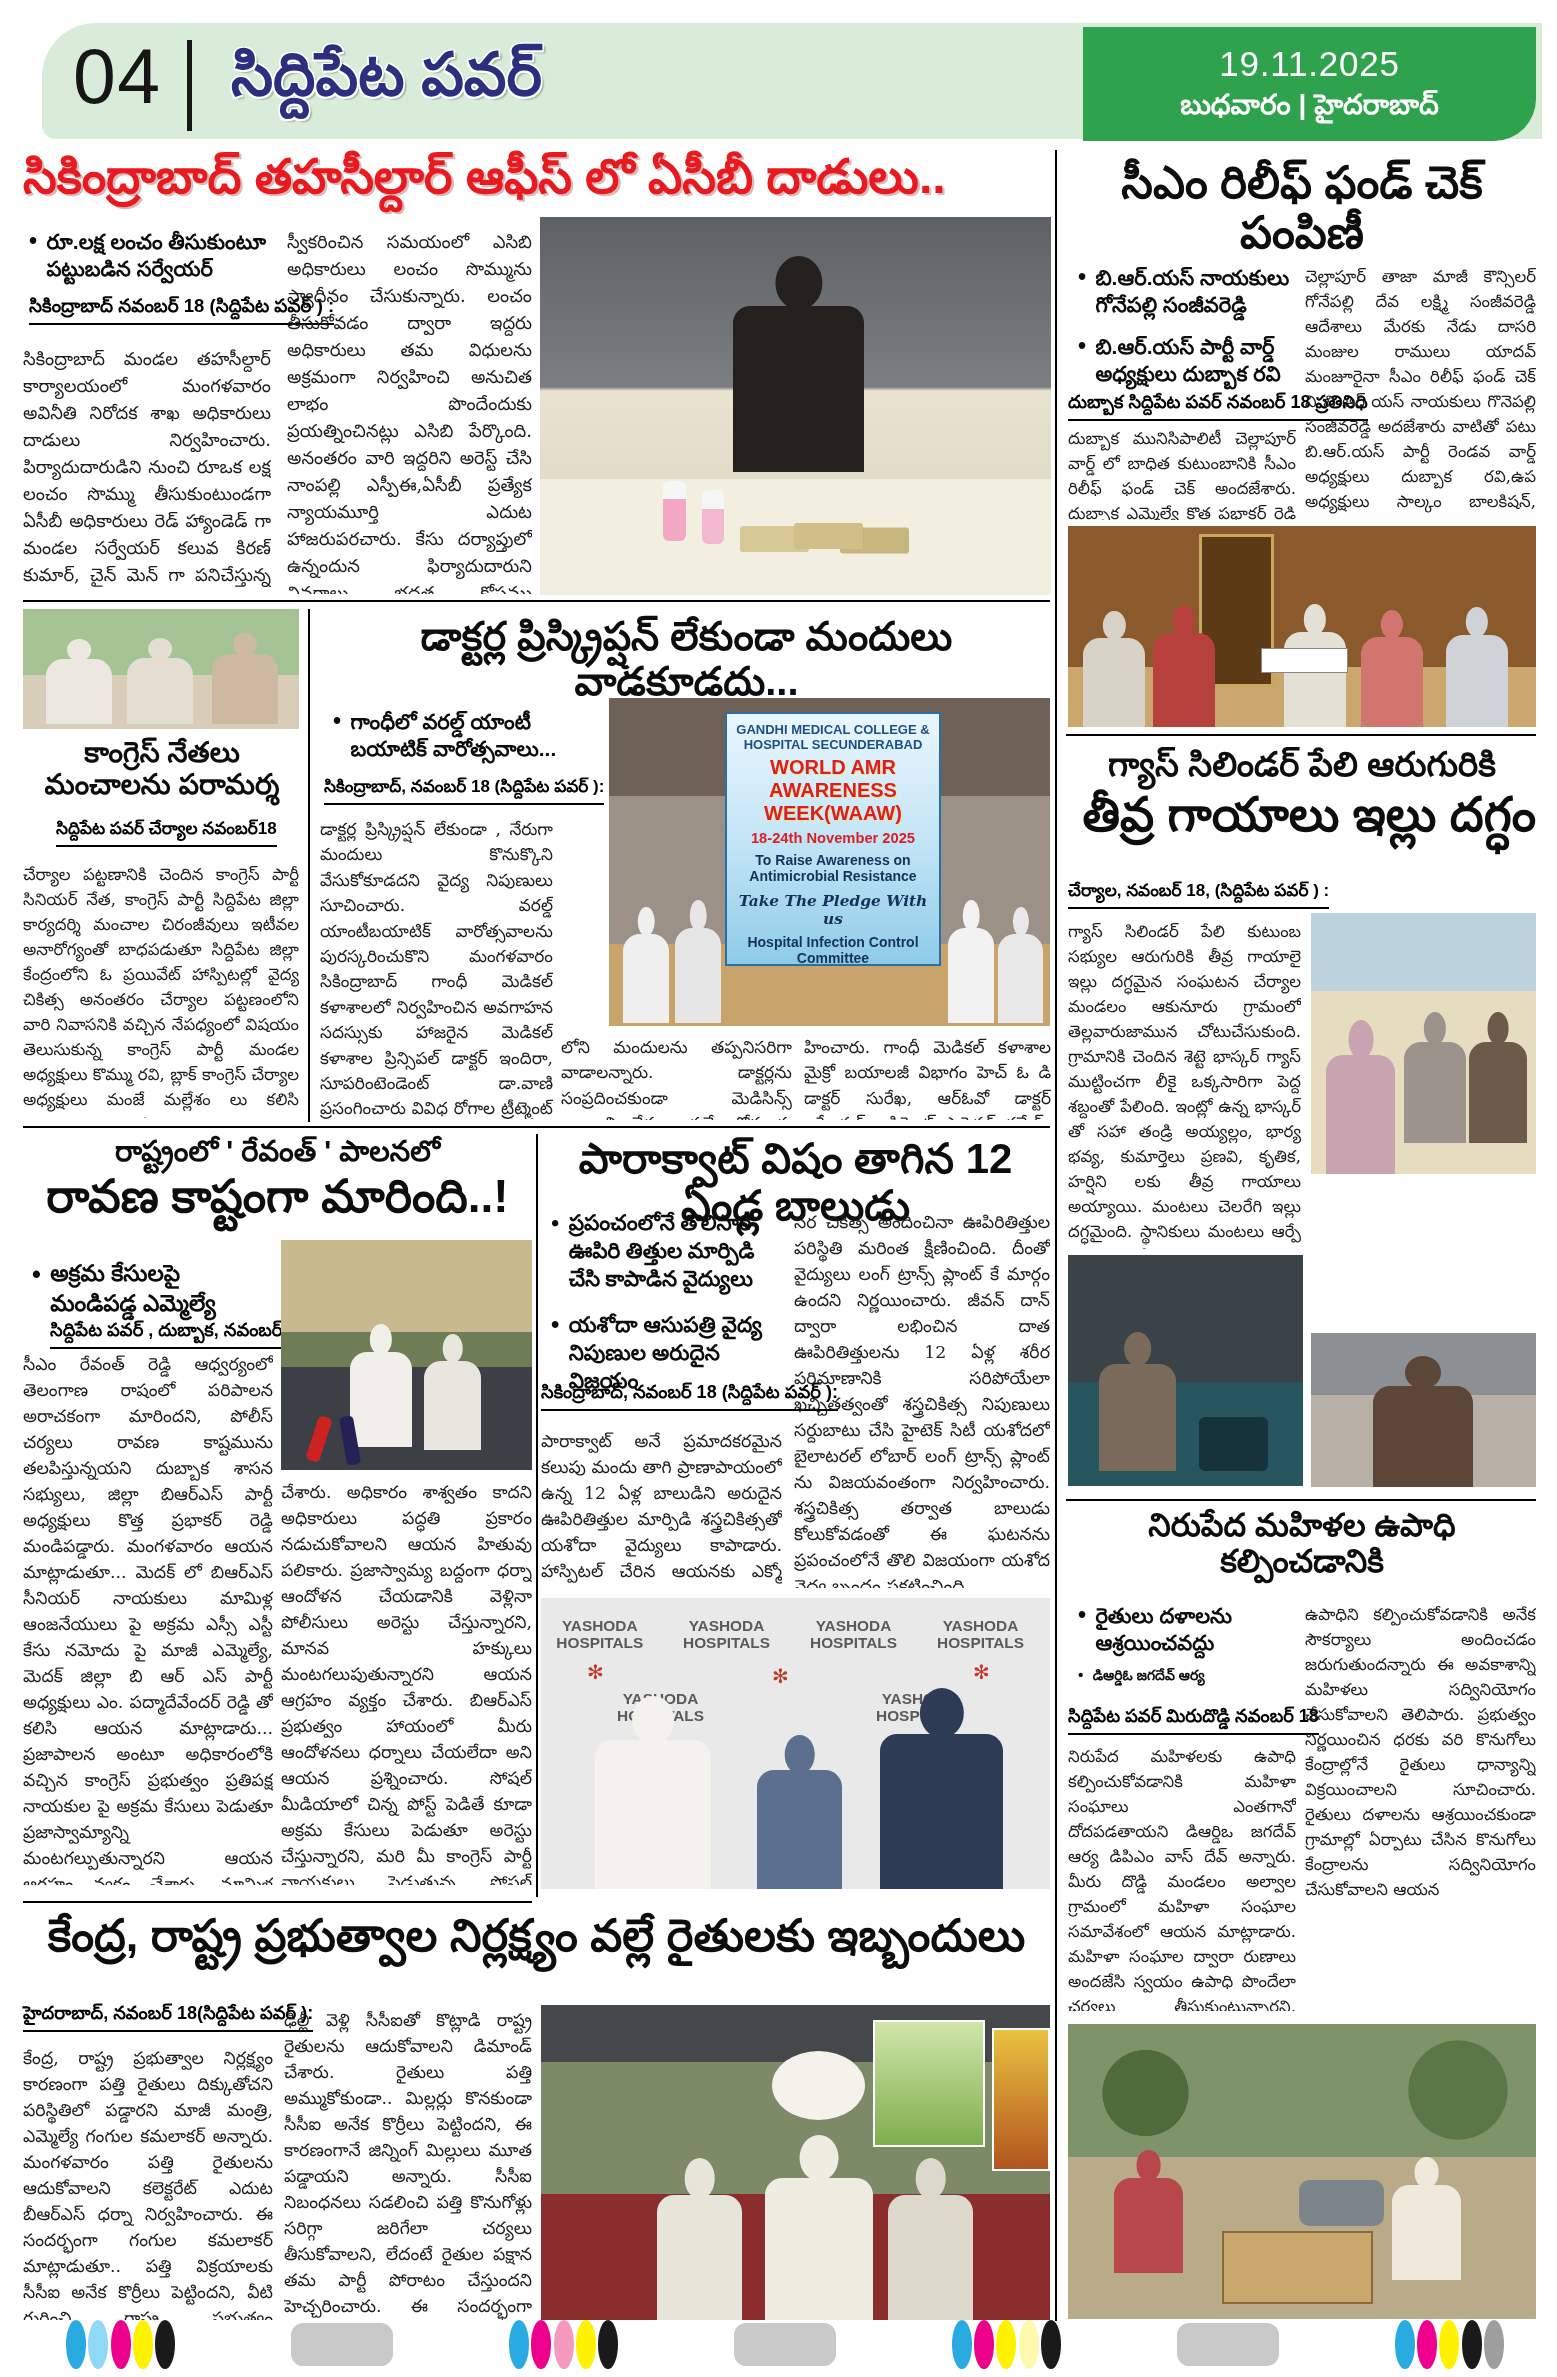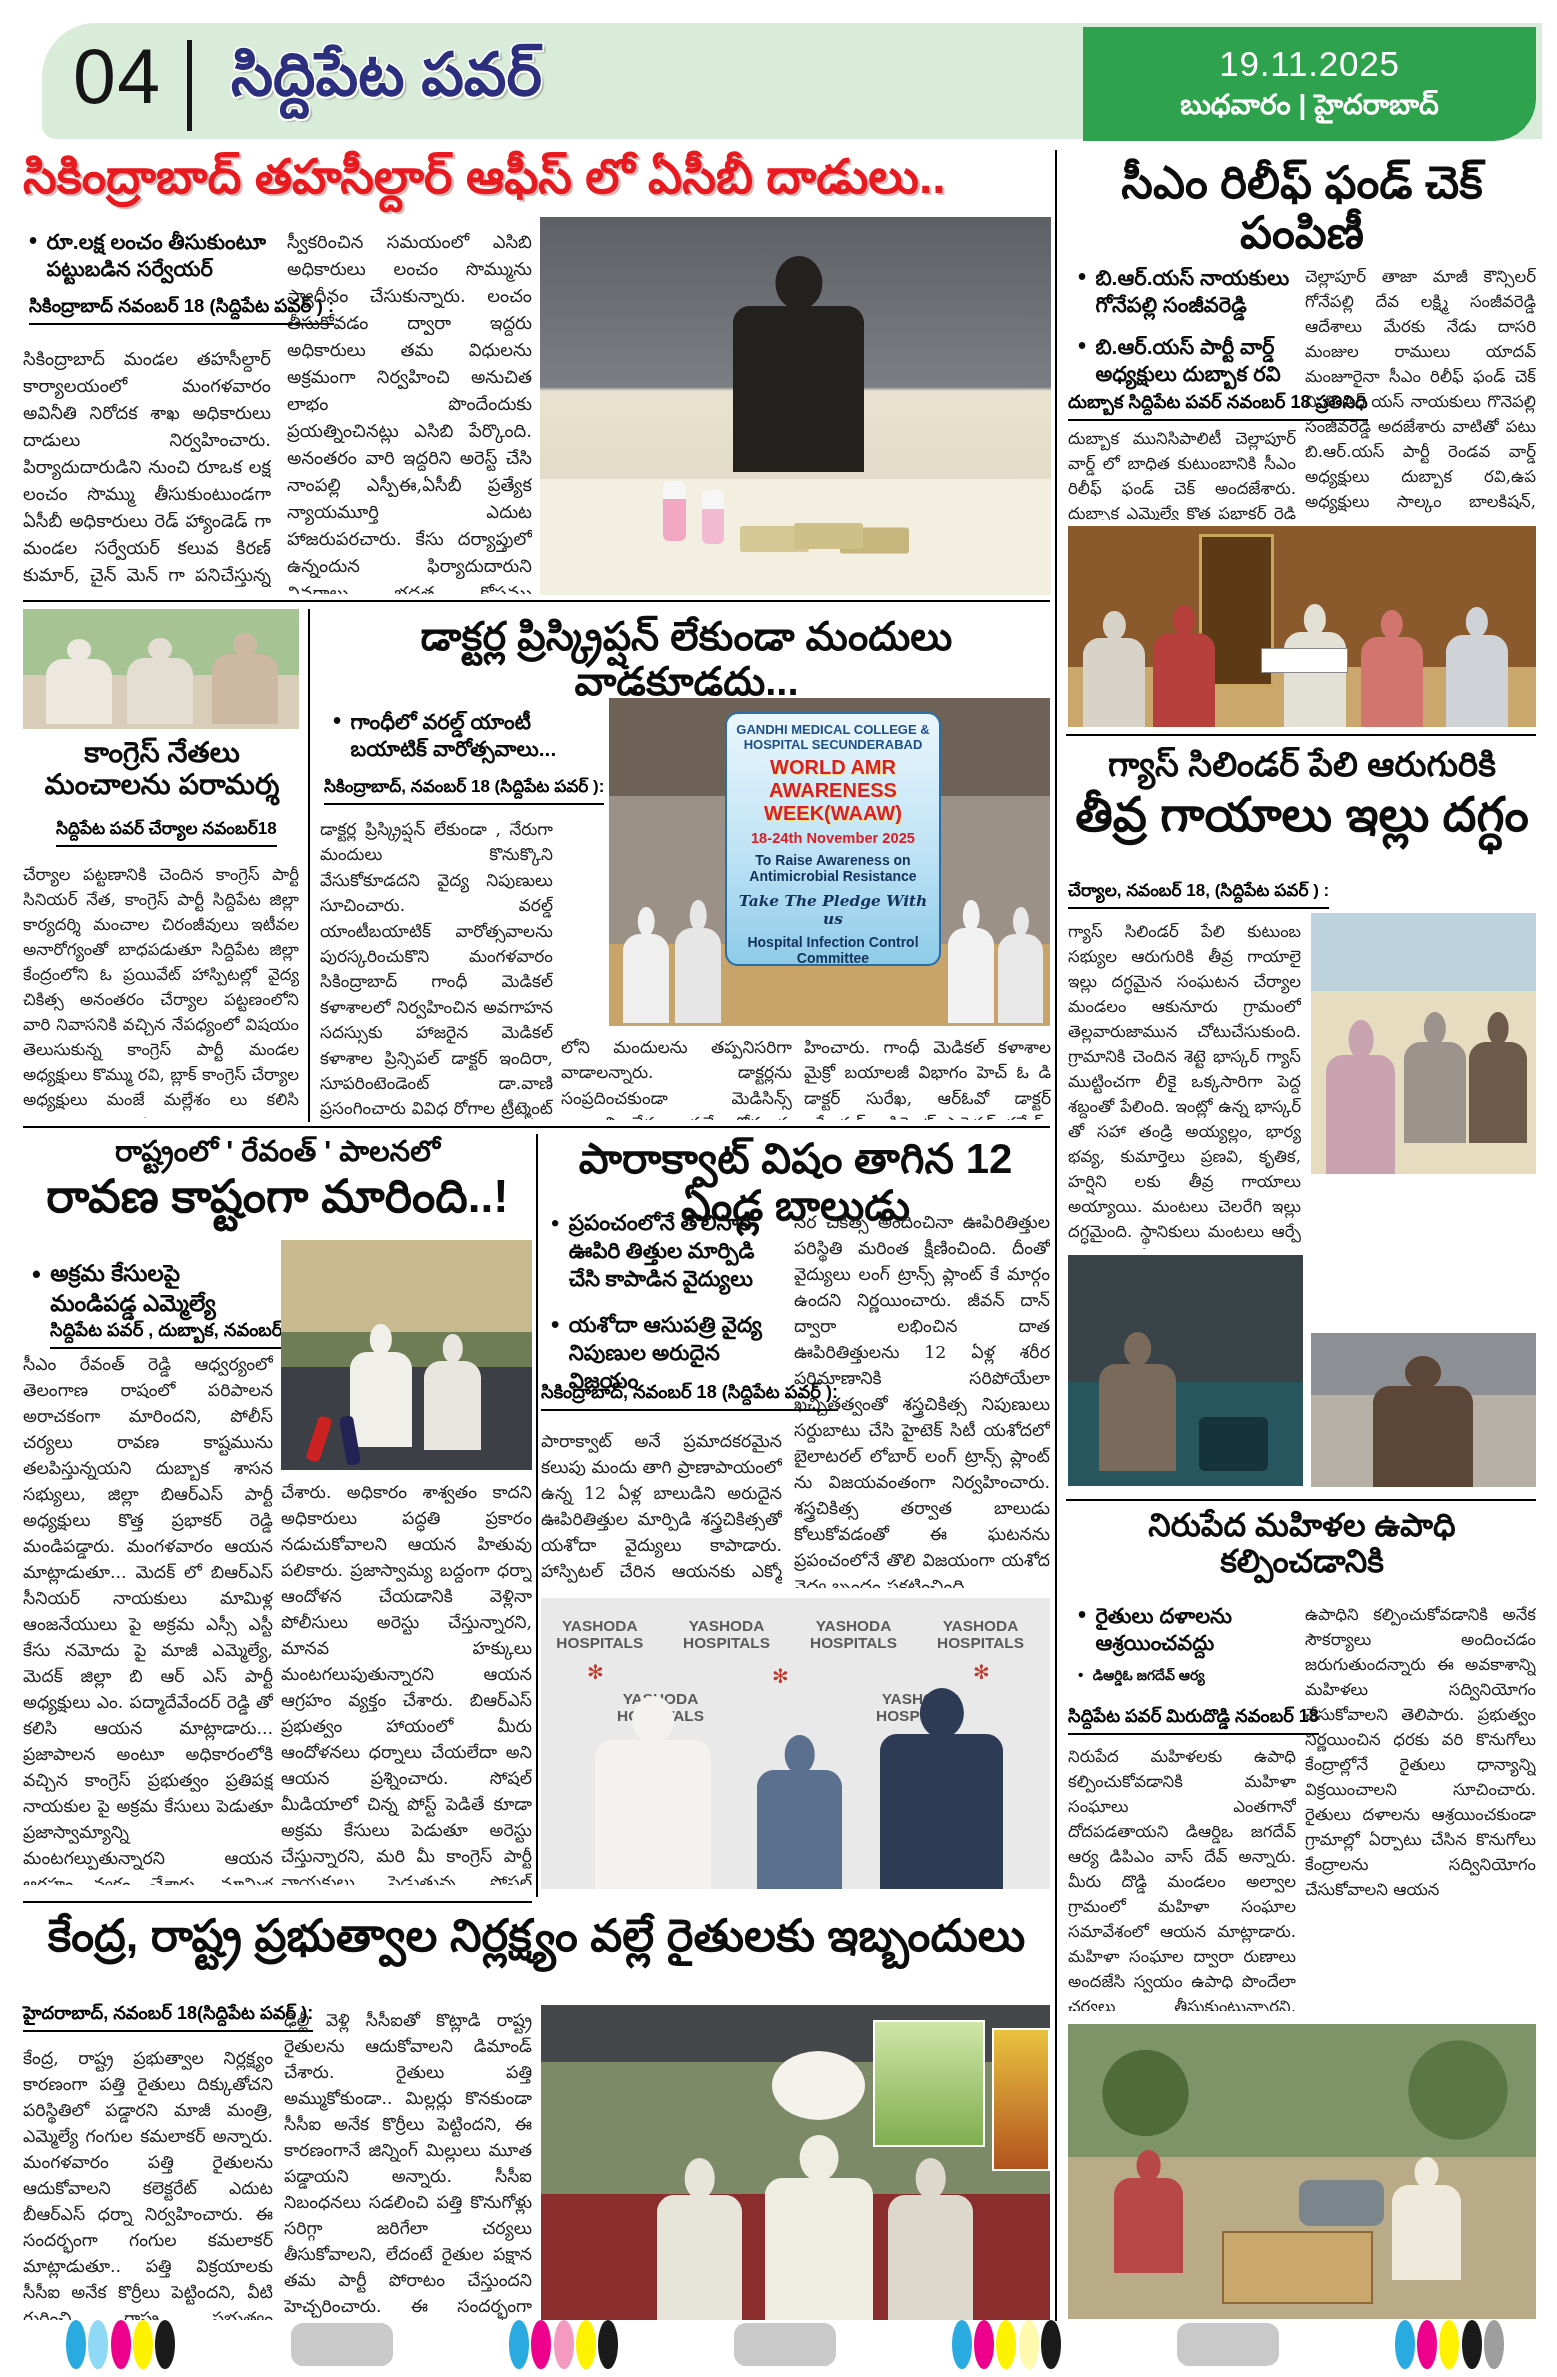--- a/index.html
+++ b/index.html
@@ -111,21 +111,21 @@
   </div>
   <div class="abs" style="left:324px;top:777px;">
     <span class="dateline" style="font-size:17px;">సికింద్రాబాద్, నవంబర్ 18 (సిద్దిపేట పవర్ ):</span>
   </div>
   <div class="photo" style="left:609px;top:698px;width:441px;height:328px;
        background:linear-gradient(180deg,#6e6256 0 30%,#9b9186 30% 75%,#c9a46a 75% 100%);">
     <div class="sil" style="left:14px;bottom:3.1px;width:46px;height:116px;color:#efefef;"></div>
     <div class="sil" style="left:66px;bottom:3.1px;width:46px;height:123px;color:#e6e6e6;"></div>
     <div class="sil" style="left:339px;bottom:3.1px;width:46px;height:123px;color:#f2f2f2;"></div>
     <div class="sil" style="left:389px;bottom:3.1px;width:45px;height:116px;color:#e8e8e8;"></div>
-    <div class="banner" style="left:116px;top:14px;width:216px;height:254px;border-radius:13px;">
+    <div class="banner" style="left:116px;top:14px;width:216px;height:254px;">
       <div class="b1">GANDHI MEDICAL COLLEGE &amp; HOSPITAL SECUNDERABAD</div>
       <div class="b2">WORLD AMR AWARENESS WEEK(WAAW)</div>
       <div class="b3">18-24th November 2025</div>
       <div class="b4">To Raise Awareness on Antimicrobial Resistance</div>
       <div class="b5">Take The Pledge With us</div>
       <div class="b6">Hospital Infection Control Committee</div>
     </div>
   </div>
   <div class="abs body-text" style="left:320px;top:817px;width:233px;height:302px;font-size:17px;line-height:25.4px;">డాక్టర్ల ప్రిస్క్రిప్షన్ లేకుండా , నేరుగా మందులు కొనుక్కొని వేసుకోకూడదని వైద్య నిపుణులు సూచించారు. వరల్డ్ యాంటీబయాటిక్ వారోత్సవాలను పురస్కరించుకొని మంగళవారం సికింద్రాబాద్ గాంధీ మెడికల్ కళాశాలలో నిర్వహించిన అవగాహన సదస్సుకు హాజరైన మెడికల్ కళాశాల ప్రిన్సిపల్ డాక్టర్ ఇందిరా, సూపరింటెండెంట్ డా.వాణి ప్రసంగించారు వివిధ రోగాల ట్రీట్మెంట్ కు డాక్టర్లను సంప్రదించి రోగులు డాక్టర్లు వ్రాసిన యాంటీబయాటిక్ ప్రిస్క్రిప్షన్ వాడాలన్నారు. డాక్టర్లు ఇచ్చిన కోర్సు పూర్తయ్యే వరకు ప్రిస్క్రిప్షన్ లోని మందులు వాడాలని, మధ్యలో ఆపకూడదన్నారు. యాంటీబయాటిక్ ప్రిస్క్రిప్షన్ ను మధ్యలో నిలిపివేస్తే జబ్బు నయం కాకపోవచ్చన్నారు. ప్రిస్క్రిప్షన్స్</div>
   <div class="abs body-text" style="left:561px;top:1035px;width:231px;height:85px;font-size:17px;line-height:25.4px;">లోని మందులను తప్పనిసరిగా వాడాలన్నారు. డాక్టర్లను సంప్రదించకుండా మెడిసిన్స్ కావాలని నేరుగా వచ్చే రోగులకు ఫార్మసిస్టులు మందులను ఇవ్వకూడదన్నారు. ఈసందర్భంగా యాంటీ బయాటిక్ వాడకంపై ర్యాలీ నిర్వ</div>
@@ -215,21 +215,21 @@
     <div class="sil" style="left:85px;bottom:0;width:62px;height:122px;color:#b8403c;"></div>
     <div class="sil" style="left:216px;bottom:0;width:62px;height:123px;color:#e3e0d6;"></div>
     <div class="sil" style="left:293px;bottom:0;width:62px;height:117px;color:#d3756f;"></div>
     <div class="sil" style="left:378px;bottom:0;width:62px;height:120px;color:#cfd3d8;"></div>
     <div class="abs" style="left:193px;bottom:54px;width:85px;height:23px;background:#fff;border:1.5px solid #888;"></div>
   </div>
 
   <div class="hrule" style="left:1066px;top:734px;width:470px;"></div>
 
   <div class="abs kicker" style="left:1068px;top:745px;width:468px;font-size:34px;">గ్యాస్ సిలిండర్ పేలి ఆరుగురికి</div>
-  <div class="abs headline-black" style="left:1068px;top:788px;width:468px;font-size:48px;text-align:center;">తీవ్ర గాయాలు ఇల్లు దగ్ధం</div>
+  <div class="abs headline-black" style="left:1068px;top:788px;width:468px;font-size:48px;text-align:right;">తీవ్ర గాయాలు ఇల్లు దగ్ధం</div>
   <div class="abs" style="left:1068px;top:881px;">
     <span class="dateline" style="font-size:17px;">చేర్యాల, నవంబర్ 18, (సిద్దిపేట పవర్ ) :</span>
   </div>
   <div class="abs body-text" style="left:1068px;top:919px;width:233px;height:330px;font-size:16.6px;line-height:25px;">గ్యాస్ సిలిండర్ పేలి కుటుంబ సభ్యుల ఆరుగురికి తీవ్ర గాయాలై ఇల్లు దగ్ధమైన సంఘటన చేర్యాల మండలం ఆకునూరు గ్రామంలో తెల్లవారుజామున చోటుచేసుకుంది. గ్రామానికి చెందిన శెట్టె భాస్కర్ గ్యాస్ ముట్టించగా లీకై ఒక్కసారిగా పెద్ద శబ్దంతో పేలింది. ఇంట్లో ఉన్న భాస్కర్ తో సహా తండ్రి అయ్యల్లం, భార్య భవ్య, కుమార్తెలు ప్రణవి, కృతిక, హర్షిని లకు తీవ్ర గాయాలు అయ్యాయి. మంటలు చెలరేగి ఇల్లు దగ్ధమైంది. స్థానికులు మంటలు ఆర్పే ప్రయత్నం చేస్తున్నారు. క్షతగాత్రులను 108 అంబులెన్స్ ద్వారా చేర్యాల ప్రభుత్వ ఆసుపత్రికి తరలించారు. అక్కడి వైద్యుల సూచన మేరకు మెరుగైన వైద్యం కోసం సిద్దిపేట ఏరియా ఆసుపత్రికి తీసుకెళ్లారు. సంఘటన స్థలానికి చేర్యాల సీఐ లక్కేపురం శ్రీను, ఎస్ఐ వేముల నవీన్</div>
   <div class="photo" style="left:1311px;top:913px;width:225px;height:261px;
        background:linear-gradient(180deg,#bcd2dd 0 30%,#e6dcc0 30% 100%);">
     <div class="sil" style="left:15.4px;bottom:0;width:69px;height:154px;color:#caa3b0;"></div>
     <div class="sil" style="left:93px;bottom:31px;width:62px;height:131px;color:#9c948c;"></div>
     <div class="sil" style="left:158px;bottom:31px;width:58px;height:131px;color:#6e5a4a;"></div>
   </div>

